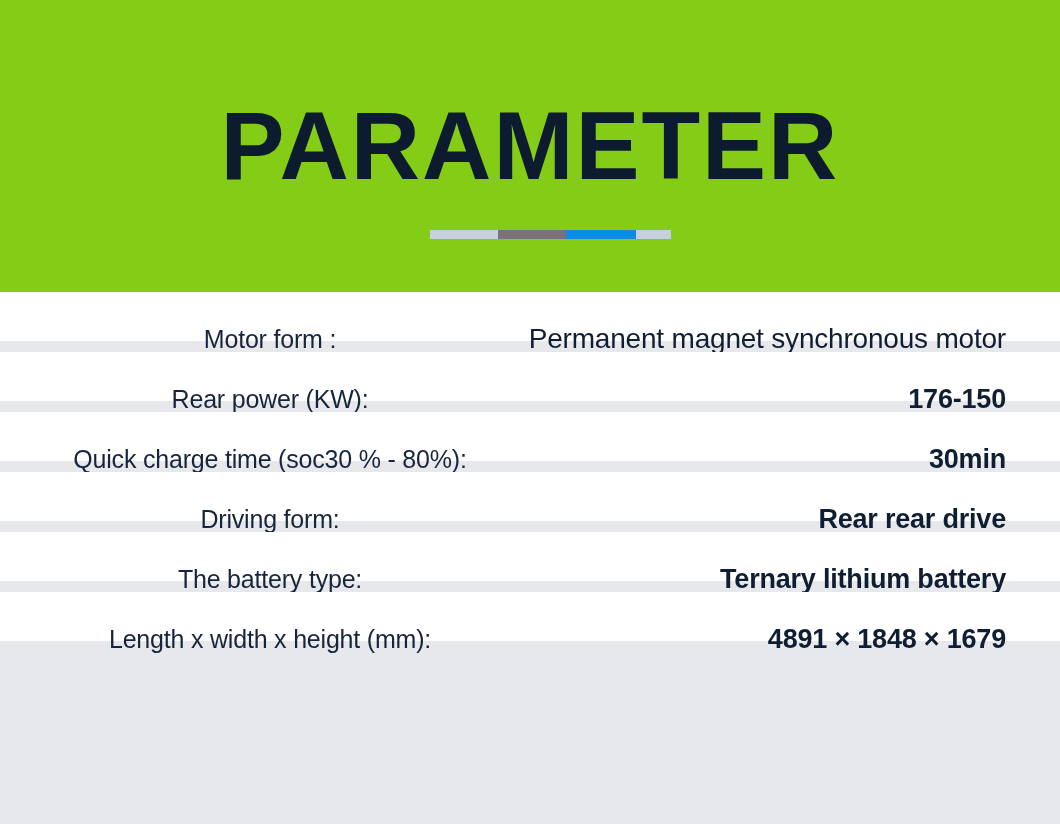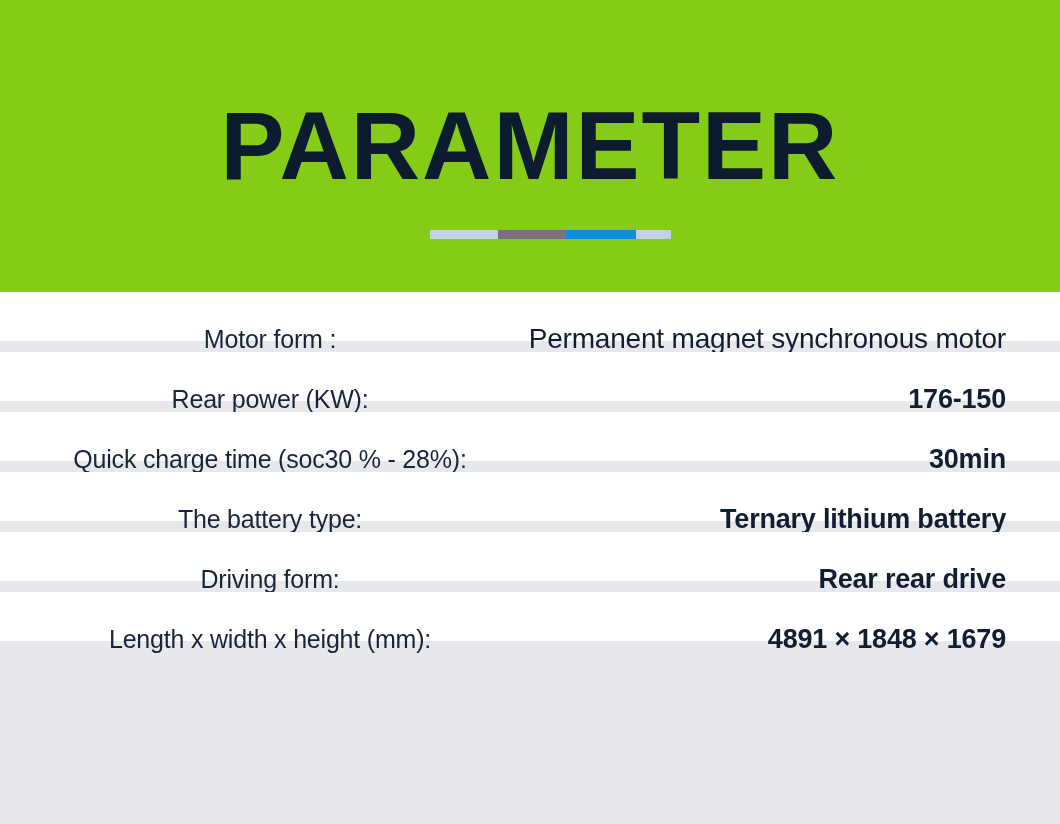--- a/index.html
+++ b/index.html
@@ -154,34 +154,34 @@
         </div>
       </div>
       <div class="spec-row">
         <div class="row-inner">
           <div class="spec-label">Rear power (KW):</div>
           <div class="spec-value">176-150</div>
         </div>
       </div>
       <div class="spec-row">
         <div class="row-inner">
-          <div class="spec-label">Quick charge time (soc30 % - 28%):</div>
+          <div class="spec-label">Quick charge time (soc30 % - 80%):</div>
           <div class="spec-value">30min</div>
+        </div>
+      </div>
+      <div class="spec-row">
+        <div class="row-inner">
+          <div class="spec-label"> Driving form:</div>
+          <div class="spec-value">Rear rear drive</div>
         </div>
       </div>
       <div class="spec-row">
         <div class="row-inner">
           <div class="spec-label">The battery type:</div>
           <div class="spec-value">Ternary lithium battery</div>
-        </div>
-      </div>
-      <div class="spec-row">
-        <div class="row-inner">
-          <div class="spec-label"> Driving form:</div>
-          <div class="spec-value">Rear rear drive</div>
         </div>
       </div>
       <div class="spec-row">
         <div class="row-inner">
           <div class="spec-label">Length x width x height (mm):</div>
           <div class="spec-value">4891 × 1848 × 1679</div>
         </div>
       </div>
     </div>
 

